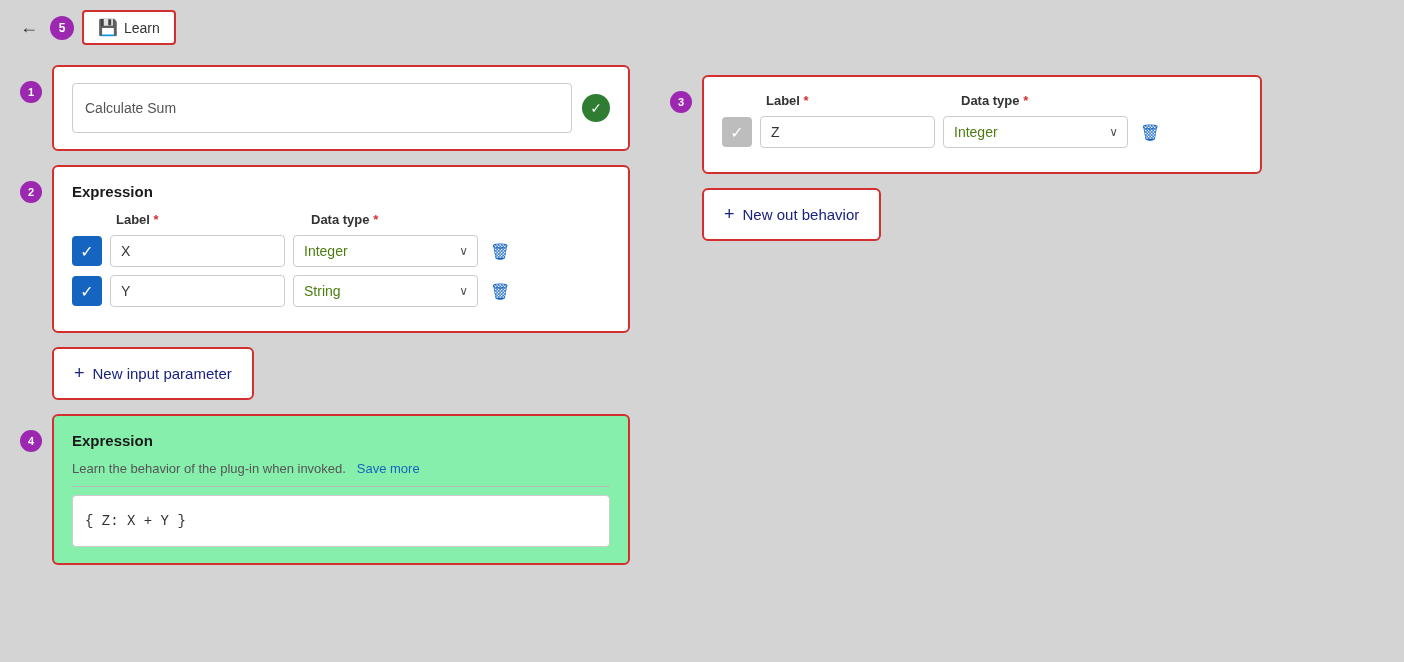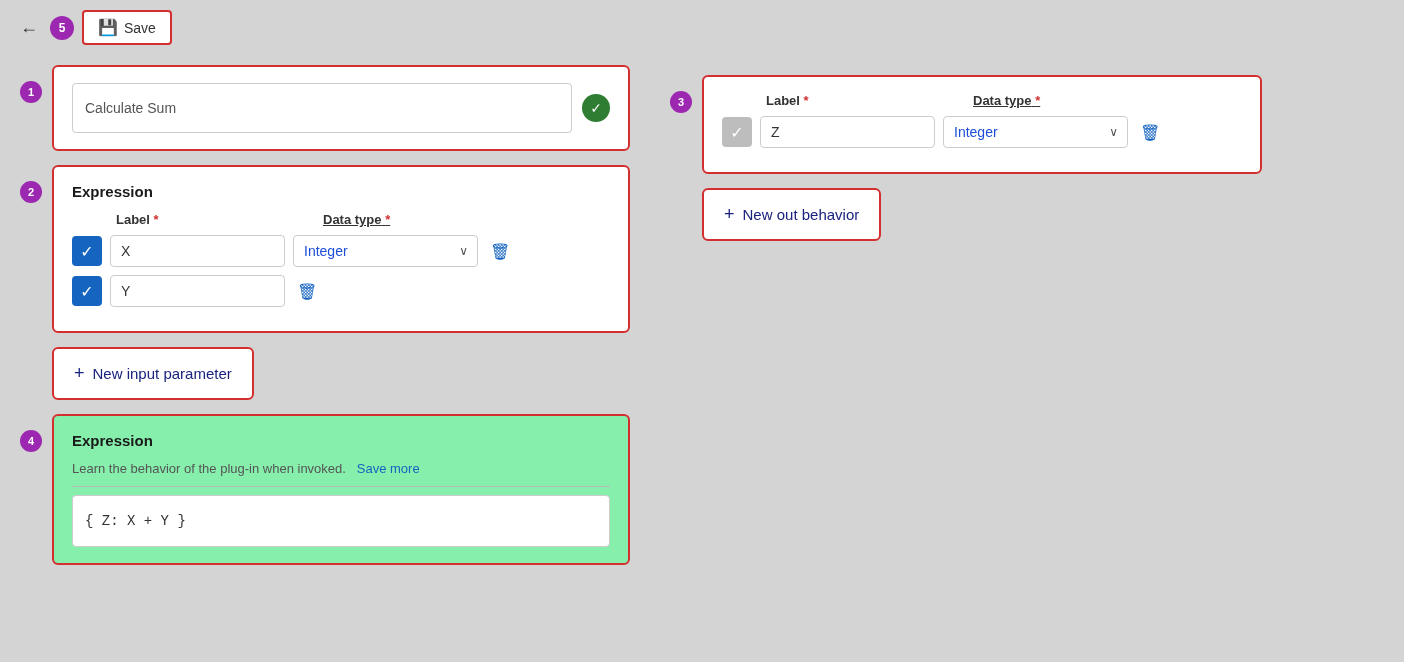--- a/index.html
+++ b/index.html
@@ -115,35 +115,34 @@
       border-radius: 50%;
       display: flex; align-items: center; justify-content: center;
       color: white;
       font-size: 14px;
       flex-shrink: 0;
     }
 
     
     .params-header {
       display: flex;
-      gap: 12px;
+      gap: 0;
       margin-bottom: 8px;
       padding-left: 44px;
     }
     .params-header-label {
       font-size: 13px;
       font-weight: 600;
       color: #333;
       width: 195px;
     }
     .params-header-datatype {
       font-size: 13px;
       font-weight: 600;
       color: #333;
-      text-decoration: underline;
     }
 
     .param-row {
       display: flex;
       align-items: center;
       gap: 8px;
       margin-bottom: 8px;
     }
     .checkbox-blue {
       width: 30px; height: 30px;
@@ -171,21 +170,21 @@
       font-size: 14px;
       color: #333;
       outline: none;
     }
     .param-type-select {
       width: 185px;
       border: 1px solid #ccc;
       border-radius: 4px;
       padding: 7px 10px;
       font-size: 14px;
-      color: #1d4ed8;
+      color: #4d7c0f;
       background: white;
       appearance: none;
       outline: none;
       cursor: pointer;
     }
     .select-wrapper {
       position: relative;
       width: 185px;
     }
     .select-wrapper::after {
@@ -292,21 +291,21 @@
 </head>
 <body>
 
 <div class="toolbar">
   <button class="back-btn">
     <span>←</span>
   </button>
   <div class="step-badge">5</div>
   <button class="save-btn">
     <span class="save-icon">💾</span>
-    <span>Save</span>
+    <span>Learn</span>
   </button>
 </div>
 
 <div class="main-layout">
 
   <div class="left-panel">
 
     <div class="section-with-badge">
       <div class="section-badge">1</div>
       <div class="section-content">
@@ -346,20 +345,27 @@
                 <option>String</option>
                 <option>Boolean</option>
               </select>
             </div>
             <button class="delete-btn">🗑</button>
           </div>
 
           <div class="param-row">
             <div class="checkbox-blue">✓</div>
             <input class="param-label-input" type="text" value="Y" style="">
+            <div class="select-wrapper">
+              <select class="param-type-select">
+                <option>Integer</option>
+                <option selected="">String</option>
+                <option>Boolean</option>
+              </select>
+            </div>
             <button class="delete-btn">🗑</button>
           </div>
         </div>
       </div>
     </div>
 
     <button class="new-param-btn" style="margin-left: 32px;">
       <span class="plus-icon">+</span>
       <span>New input parameter</span>
     </button>

